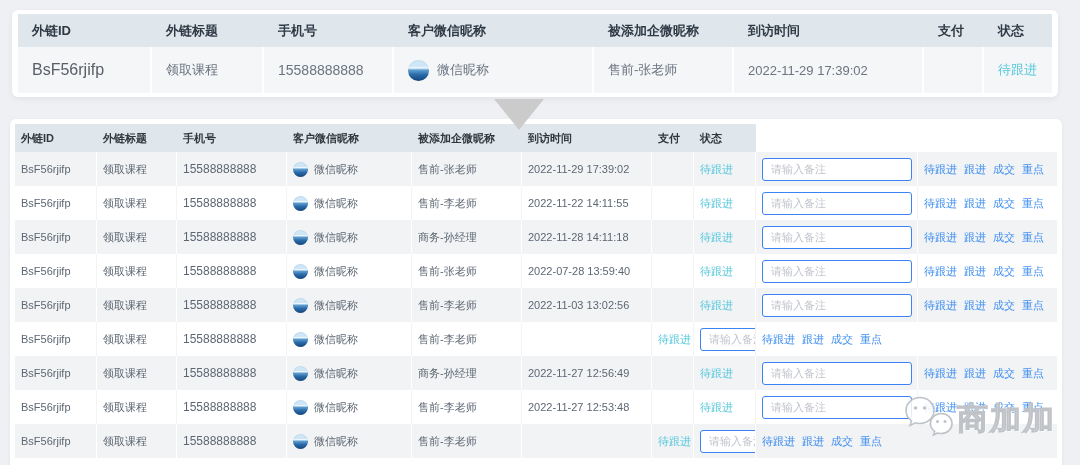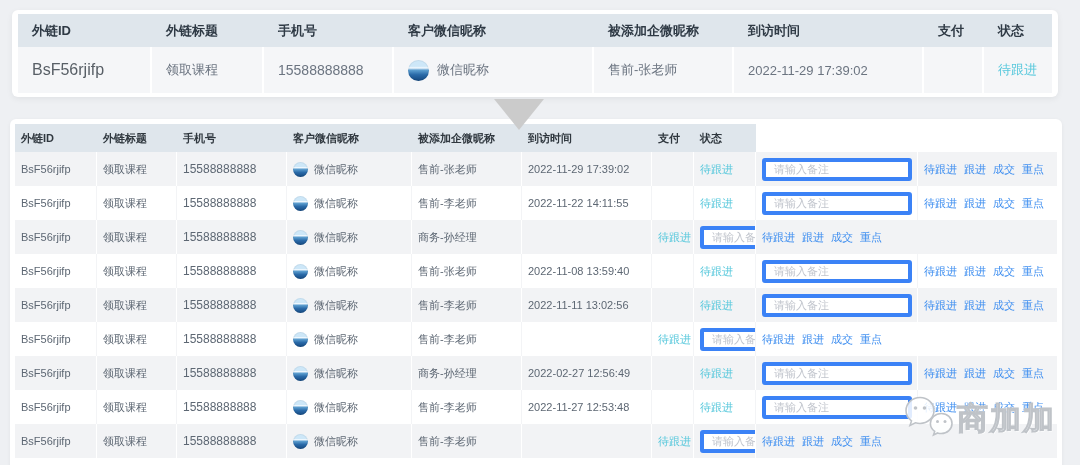--- a/index.html
+++ b/index.html
@@ -75,21 +75,21 @@
     display:flex; align-items:center; padding-left:6px;
     font-size:11px; color:#5d6773; white-space:nowrap; overflow:hidden;
     border-right:1px solid #f3f4f6;
   }
   .brow.odd .bcell { border-right-color:#fff; }
   .bcell:last-child { border-right:none; }
   .b-phone { font-size:12px; }
   .b-status { color:#57c8dc; }
   .remark-input {
     width:150px; height:23px;
-    border:4px solid #3b82f6; border-radius:3px;
+    border:1px solid #3b82f6; border-radius:3px;
     padding:0 8px; font-size:11px; color:#333;
     background:#fff; outline:none;
     font-family:"Liberation Sans","DejaVu Sans",sans-serif;
   }
   .remark-input::placeholder { color:#c0c4cc; }
   .actions { gap:7px; }
   .action { color:#3c8df0; cursor:pointer; }
 
   
   .watermark {
@@ -192,20 +192,21 @@
   </div>
       <div class="brow bgrid odd">
     <div class="bcell">BsF56rjifp</div>
     <div class="bcell">领取课程</div>
     <div class="bcell b-phone">15588888888</div>
     <div class="bcell">
       <span class="avatar sm"></span>
       <span>微信昵称</span>
     </div>
     <div class="bcell">商务-孙经理</div>
+    <div class="bcell">2022-11-28 14:11:18</div>
     <div class="bcell"></div>
     <div class="bcell b-status">待跟进</div>
     <div class="bcell">
       <input class="remark-input" placeholder="请输入备注" style="">
     </div>
     <div class="bcell actions">
           <span class="action">待跟进</span>
           <span class="action">跟进</span>
           <span class="action">成交</span>
           <span class="action">重点</span>
@@ -213,43 +214,43 @@
   </div>
       <div class="brow bgrid">
     <div class="bcell">BsF56rjifp</div>
     <div class="bcell">领取课程</div>
     <div class="bcell b-phone">15588888888</div>
     <div class="bcell">
       <span class="avatar sm"></span>
       <span>微信昵称</span>
     </div>
     <div class="bcell">售前-张老师</div>
-    <div class="bcell">2022-11-08 13:59:40</div>
-    <div class="bcell"></div>
-    <div class="bcell b-status">待跟进</div>
-    <div class="bcell">
-      <input class="remark-input" placeholder="请输入备注" style="">
-    </div>
-    <div class="bcell actions">
-          <span class="action">待跟进</span>
-          <span class="action">跟进</span>
-          <span class="action">成交</span>
-          <span class="action">重点</span>
-        </div>
-  </div>
-      <div class="brow bgrid odd">
-    <div class="bcell">BsF56rjifp</div>
-    <div class="bcell">领取课程</div>
-    <div class="bcell b-phone">15588888888</div>
-    <div class="bcell">
-      <span class="avatar sm"></span>
-      <span>微信昵称</span>
-    </div>
-    <div class="bcell">售前-李老师</div>
-    <div class="bcell">2022-11-11 13:02:56</div>
+    <div class="bcell">2022-07-28 13:59:40</div>
+    <div class="bcell"></div>
+    <div class="bcell b-status">待跟进</div>
+    <div class="bcell">
+      <input class="remark-input" placeholder="请输入备注" style="">
+    </div>
+    <div class="bcell actions">
+          <span class="action">待跟进</span>
+          <span class="action">跟进</span>
+          <span class="action">成交</span>
+          <span class="action">重点</span>
+        </div>
+  </div>
+      <div class="brow bgrid odd">
+    <div class="bcell">BsF56rjifp</div>
+    <div class="bcell">领取课程</div>
+    <div class="bcell b-phone">15588888888</div>
+    <div class="bcell">
+      <span class="avatar sm"></span>
+      <span>微信昵称</span>
+    </div>
+    <div class="bcell">售前-李老师</div>
+    <div class="bcell">2022-11-03 13:02:56</div>
     <div class="bcell"></div>
     <div class="bcell b-status">待跟进</div>
     <div class="bcell">
       <input class="remark-input" placeholder="请输入备注" style="">
     </div>
     <div class="bcell actions">
           <span class="action">待跟进</span>
           <span class="action">跟进</span>
           <span class="action">成交</span>
           <span class="action">重点</span>
@@ -278,21 +279,21 @@
   </div>
       <div class="brow bgrid odd">
     <div class="bcell">BsF56rjifp</div>
     <div class="bcell">领取课程</div>
     <div class="bcell b-phone">15588888888</div>
     <div class="bcell">
       <span class="avatar sm"></span>
       <span>微信昵称</span>
     </div>
     <div class="bcell">商务-孙经理</div>
-    <div class="bcell">2022-02-27 12:56:49</div>
+    <div class="bcell">2022-11-27 12:56:49</div>
     <div class="bcell"></div>
     <div class="bcell b-status">待跟进</div>
     <div class="bcell">
       <input class="remark-input" placeholder="请输入备注" style="">
     </div>
     <div class="bcell actions">
           <span class="action">待跟进</span>
           <span class="action">跟进</span>
           <span class="action">成交</span>
           <span class="action">重点</span>

